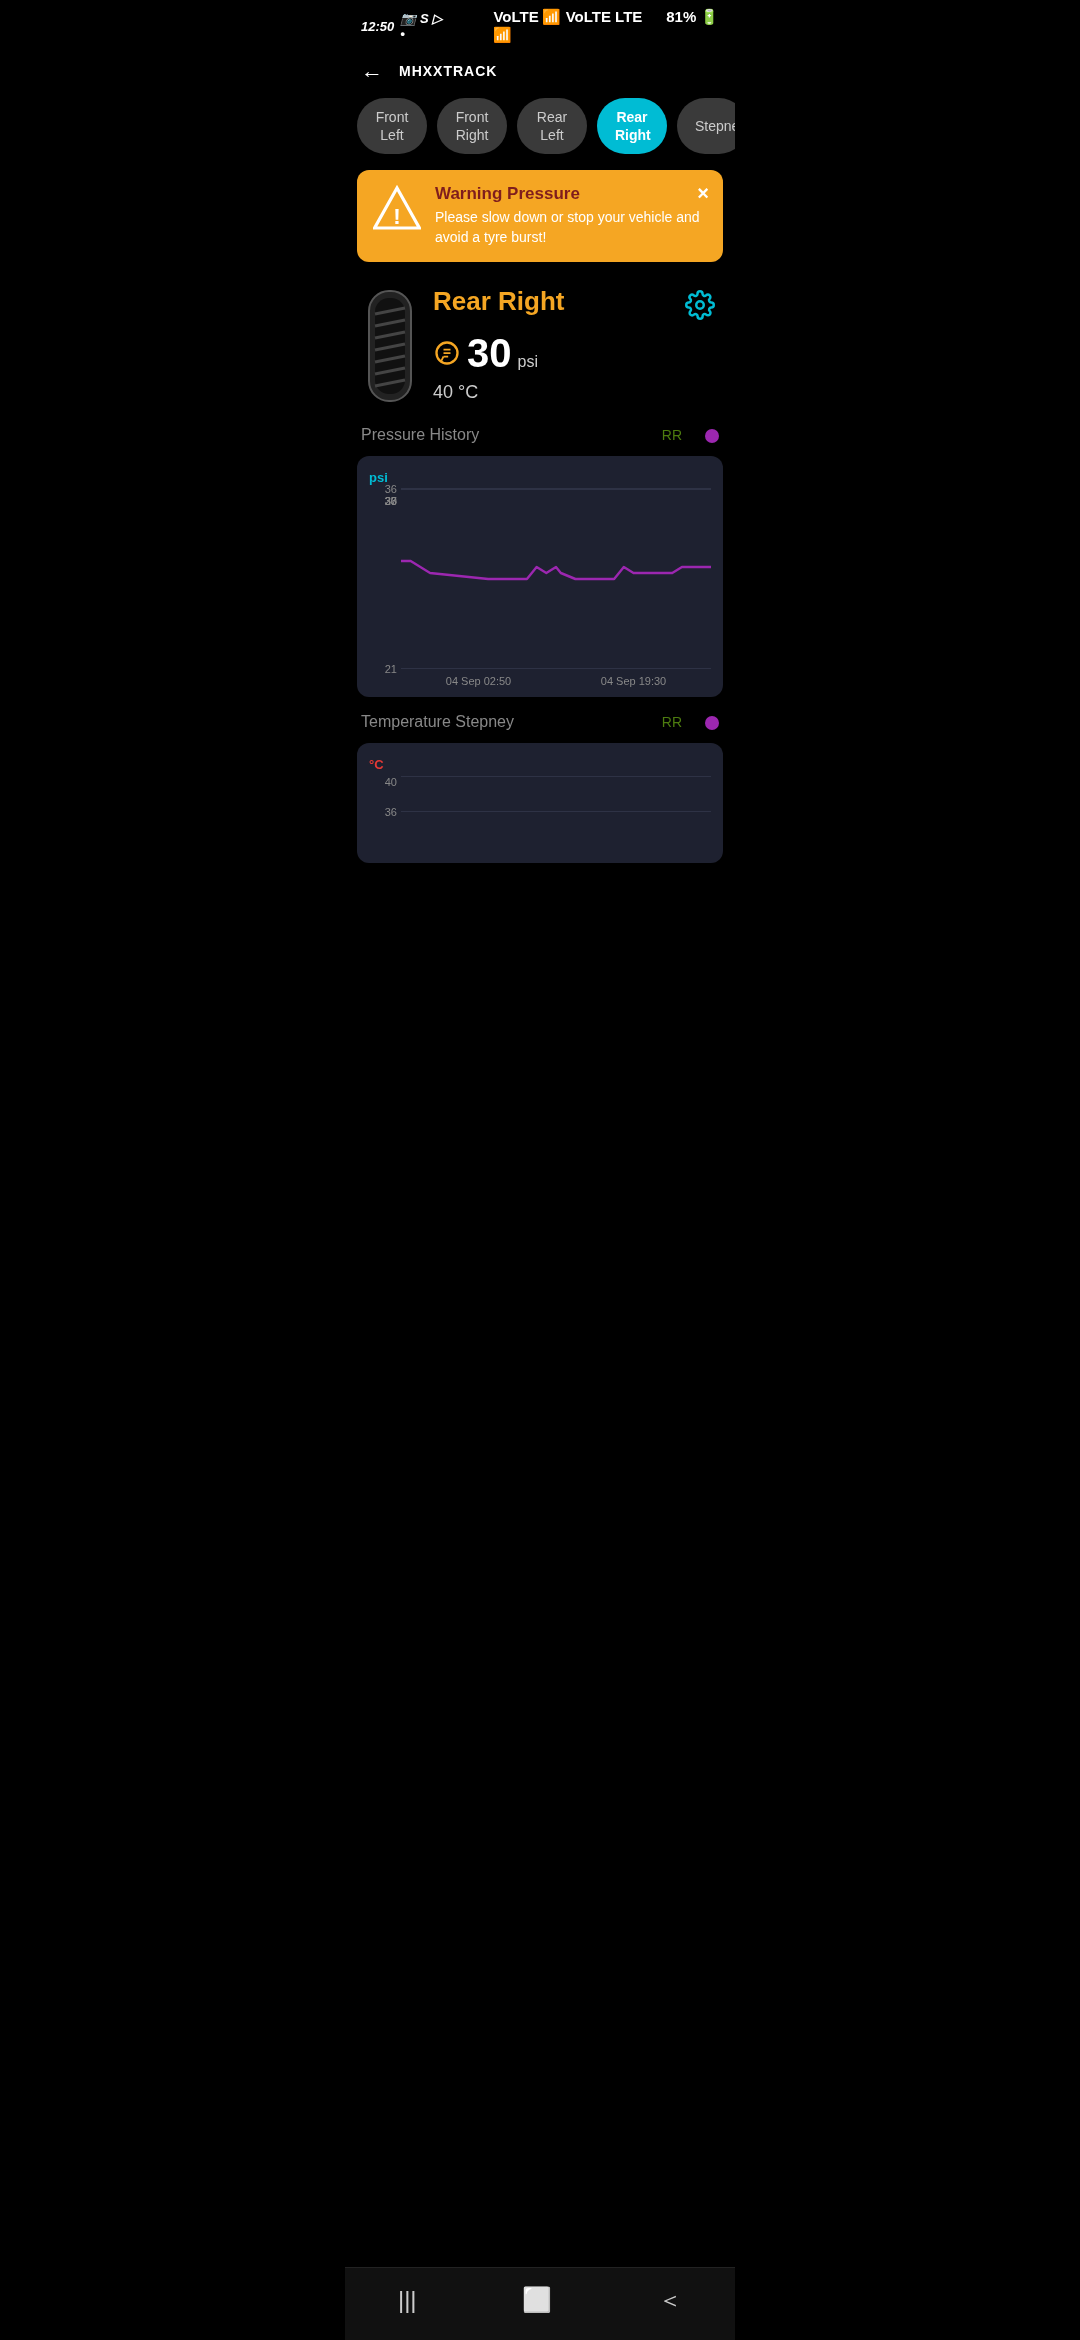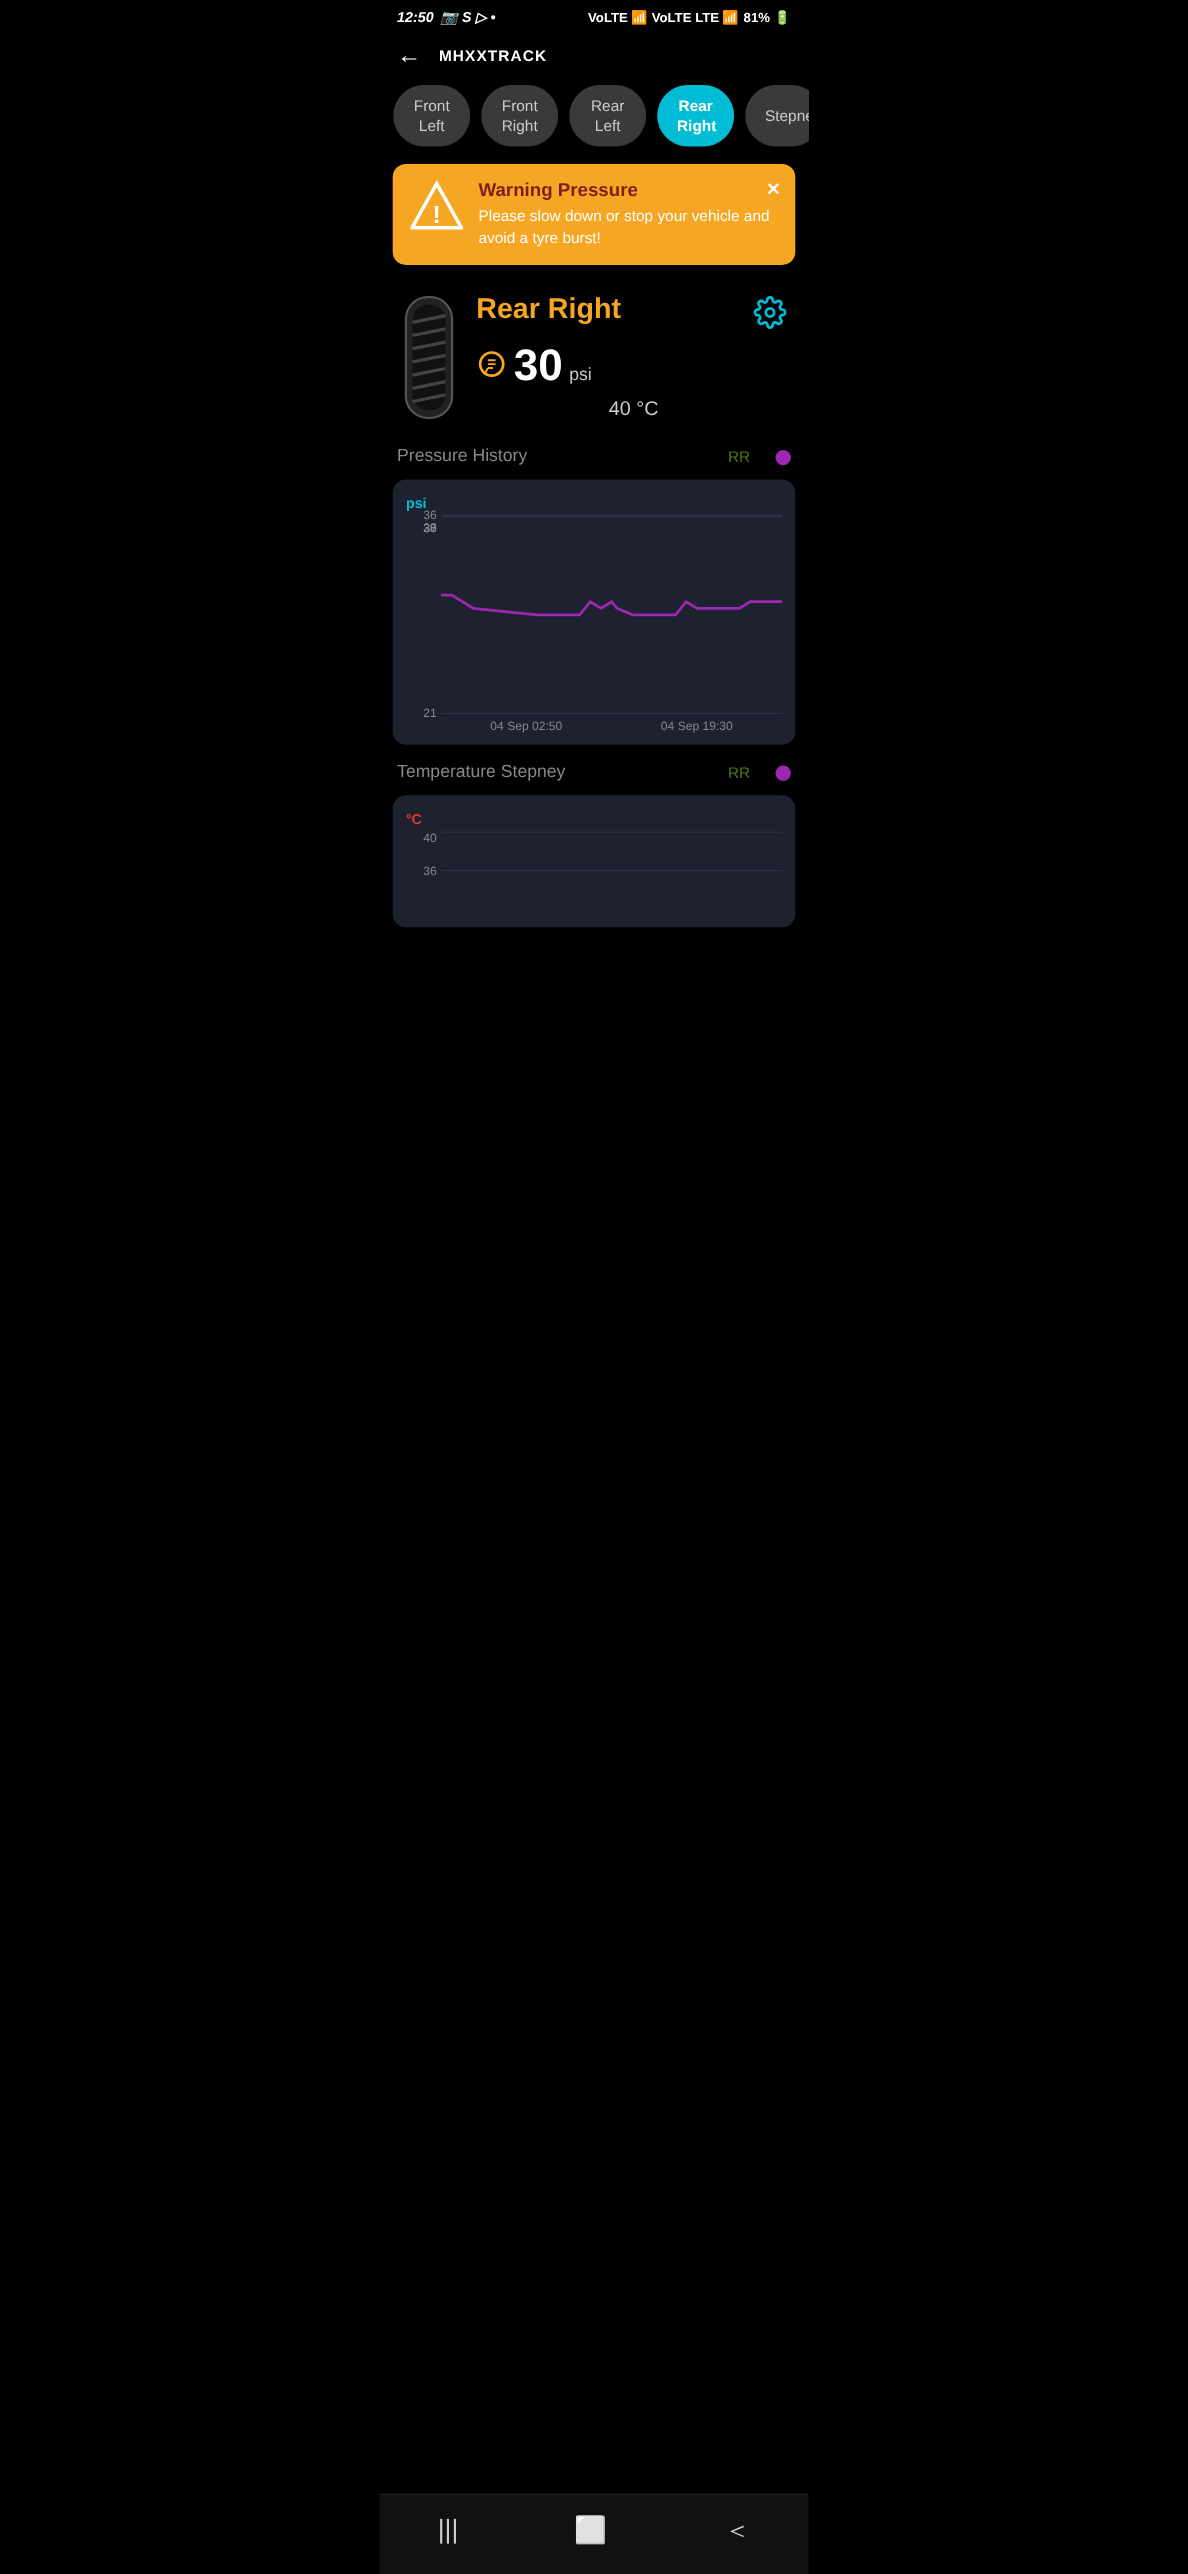--- a/index.html
+++ b/index.html
@@ -17,21 +17,21 @@
 
     .status-bar {
       display: flex;
       justify-content: space-between;
       align-items: center;
       padding: 8px 16px 4px;
       font-size: 13px;
       font-weight: 600;
     }
     .status-left { display: flex; align-items: center; gap: 6px; font-style: italic; }
-    .status-right { display: flex; align-items: center; gap: 4px; font-size: 12px; margin-left: 44px; }
+    .status-right { display: flex; gap: 4px; font-size: 15px; margin-left: 44px; }
 
     .header {
       display: flex;
       align-items: center;
       padding: 10px 16px 14px;
       gap: 16px;
     }
     .back-btn {
       font-size: 22px;
       cursor: pointer;
@@ -111,21 +111,20 @@
       font-size: 20px;
       cursor: pointer;
       font-weight: 700;
     }
 
     .tire-section {
       display: flex;
       align-items: flex-start;
       padding: 8px 16px 16px;
       gap: 14px;
-      text-align: center;
     }
     .tire-graphic {
       width: 58px;
       flex-shrink: 0;
     }
     .tire-info { flex: 1; }
     .tire-name {
       font-size: 26px;
       font-weight: 700;
       color: #f5a623;

